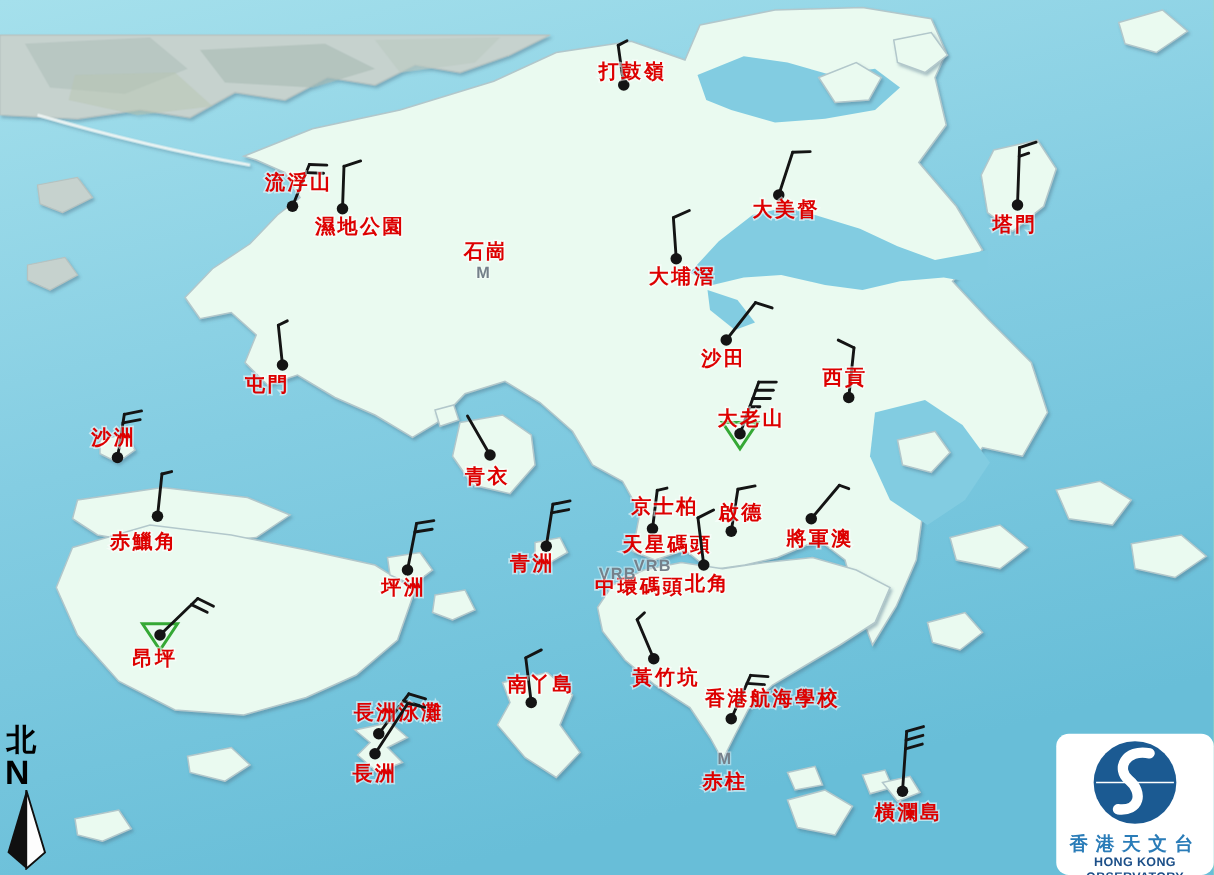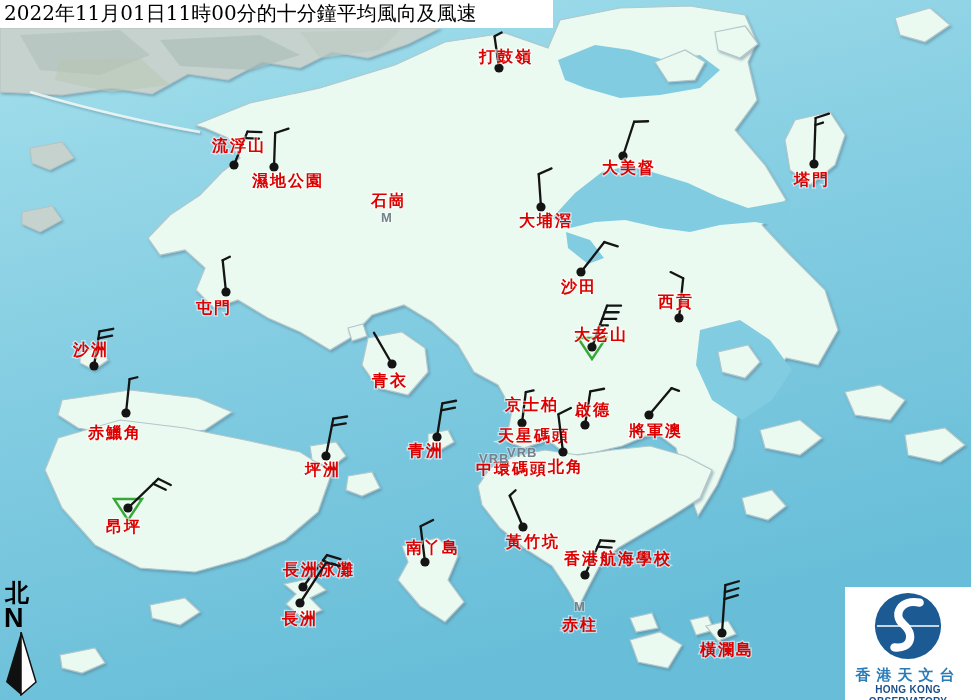--- a/index.html
+++ b/index.html
@@ -22,21 +22,21 @@
   .tri{fill:none;stroke:#35a835;stroke-width:2.4;stroke-linejoin:miter}
   #titlebar{position:absolute;left:0;top:0;width:553px;height:28px;background:#ffffff;
             font-family:"DejaVu Serif","Liberation Serif",serif;font-size:20px;
             line-height:27px;color:#000;padding-left:4px;box-sizing:border-box;
             white-space:nowrap;overflow:hidden}
   #compass{position:absolute;left:2px;top:580px;width:44px;color:#000;z-index:5}
   #compass .cn{font:bold 24px "Liberation Serif",serif;display:block;line-height:27px;margin-left:3px}
   #compass .nl{font:900 27px "Liberation Sans",sans-serif;display:block;line-height:23px;margin-left:2px}
   #compass svg{display:block;margin-left:0;margin-top:2px}
   #logo{position:absolute;left:845px;top:587px;width:126px;height:113px;background:#ffffff;
-        border-radius:0;text-align:center;padding-top:3px;box-sizing:border-box;z-index:5}
+        border-radius:10px;text-align:center;padding-top:3px;box-sizing:border-box;z-index:5}
   #logo .cn{color:#2a7cb8;font:bold 15px "Liberation Serif",serif;letter-spacing:6px;line-height:17px;margin-top:1px}
   #logo .en{color:#1c4f88;font:bold 10px "Liberation Sans",sans-serif;letter-spacing:.3px;line-height:12px}
 </style>
 </head>
 <body>
 
 <div id="stage">
 
   <svg id="map" width="971" height="700" viewBox="0 0 971 700">
     <defs>
@@ -287,23 +287,20 @@
           <line x1="725.348310739718" y1="585.1169255875284" x2="738.8059744828545" y2="581.2580026060904" class="staff"></line>
           <line x1="724.8600154235091" y1="592.0998739393472" x2="738.3176791666456" y2="588.2409509579091" class="staff"></line>
           <line x1="724.3717201073002" y1="599.0828222911659" x2="737.8293838504367" y2="595.2238993097279" class="staff"></line>
           <circle cx="722" cy="633" r="4.6" class="dot"></circle>
           <text x="700" y="655" class="slabel">橫瀾島</text>
         </g>
       </g>
   </svg>
 
   
-  <div id="titlebar">
-    <span>2022年11月01日11時00分的十分鐘平均風向及風速</span>
-  </div>
 
   
   <div id="compass">
     <span class="cn">北</span>
     <span class="nl">N</span>
     <svg width="38" height="64" viewBox="0 0 38 64">
       <path d="M19,0 L4,50 L19,63 Z" fill="#101010"></path>
       <path d="M19,0 L34,50 L19,63 Z" fill="#fdfdfd" stroke="#101010" stroke-width="1.5"></path>
     </svg>
   </div>

